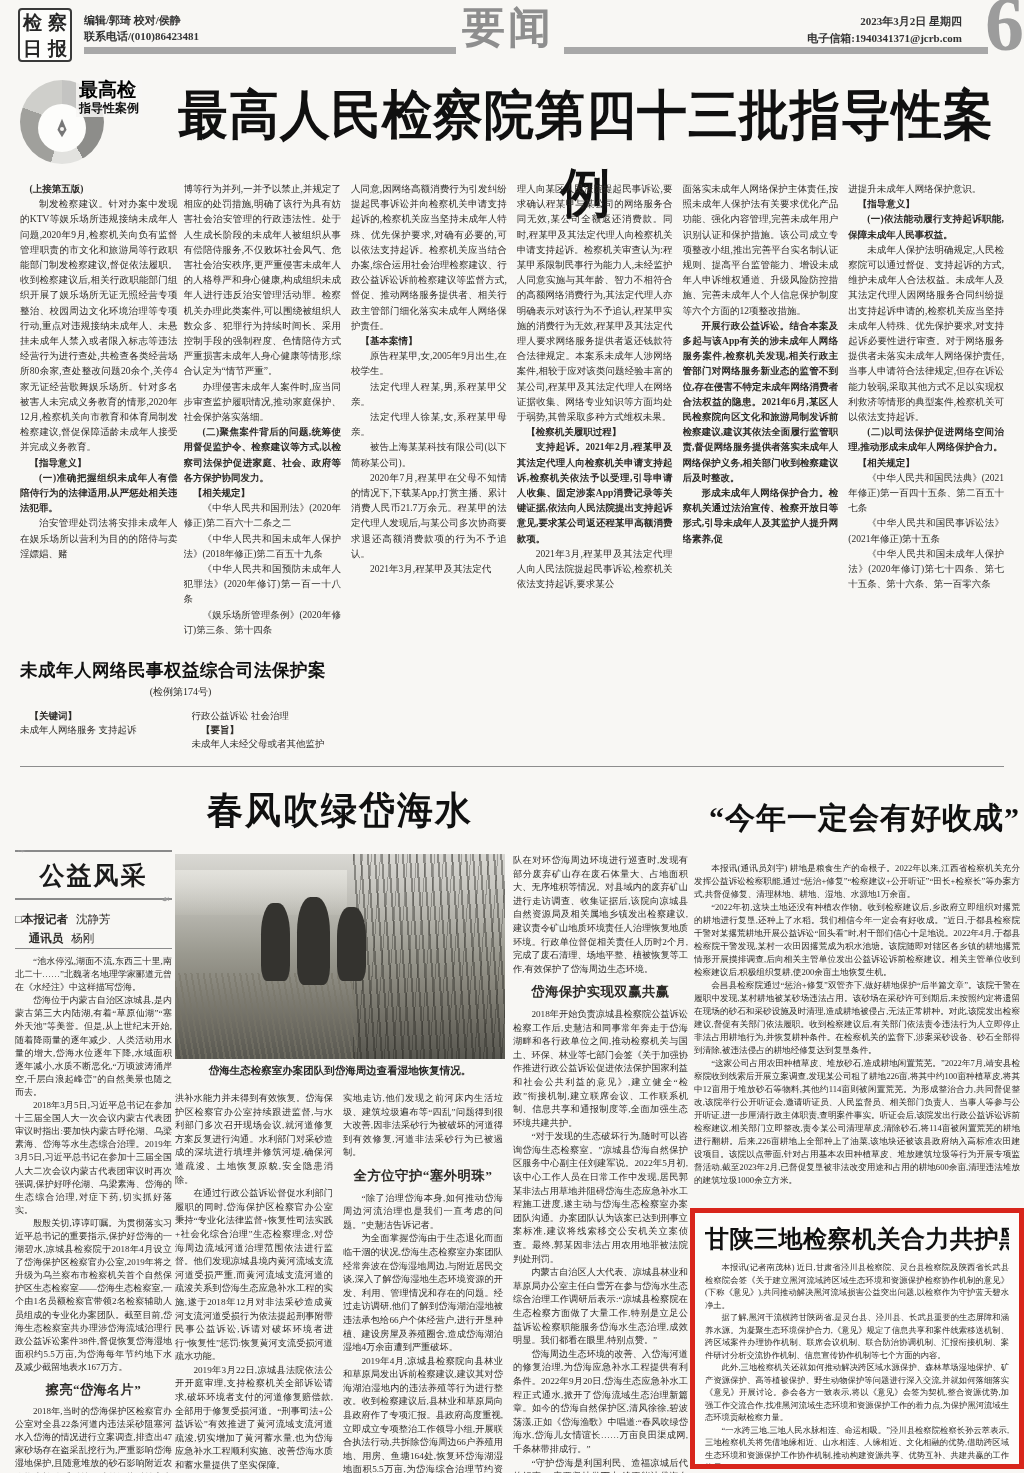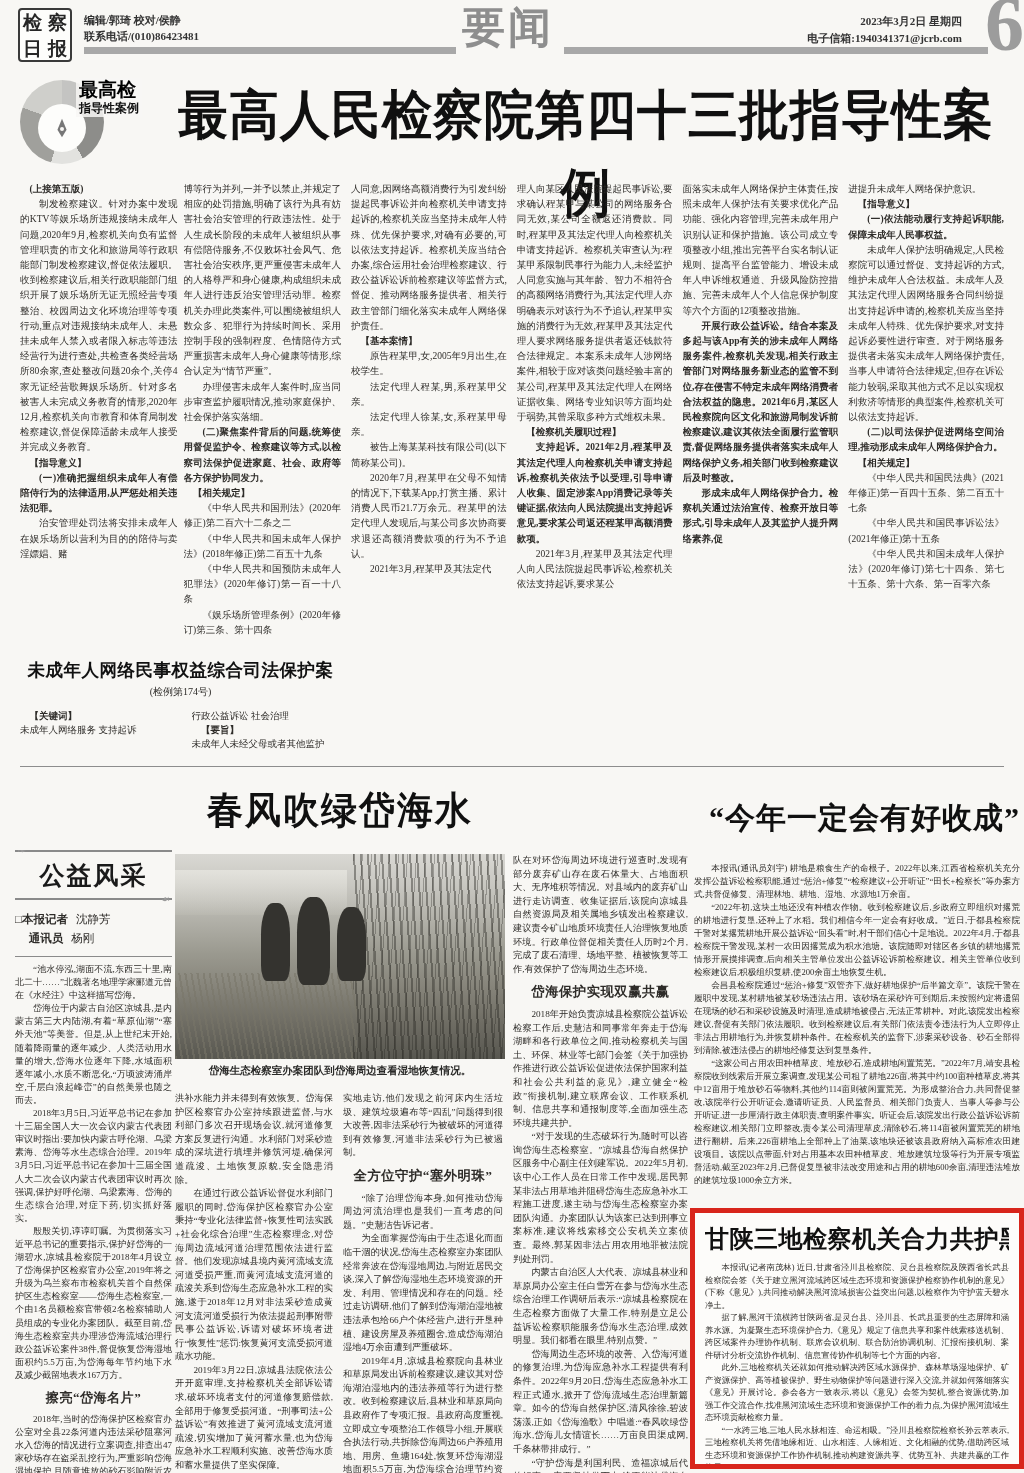--- a/index.html
+++ b/index.html
@@ -34,21 +34,21 @@
   .lead-headline{left:162px;top:80px;width:848px;text-align:center;font-size:50px;font-weight:900;
      letter-spacing:1px;line-height:74px;color:#101010;transform:scaleY(1.06);}
 
   .lead-cols{left:20px;top:182px;width:984px;height:580px;display:flex;gap:10px;}
   .col{flex:1;overflow:hidden;font-size:9.5px;line-height:15.2px;text-align:justify;}
   .wrap2{width:321px;flex:none;display:flex;flex-direction:column;}
   .two-cols{display:flex;gap:6px;height:468px;}
   .two-cols .col{height:468px;}
 
   .subcase{margin-top:8px;height:100px;overflow:hidden;}
-  .subcase-headline{text-align:center;font-size:17.5px;font-weight:900;letter-spacing:.5px;color:#111;}
+  .subcase-headline{text-align:left;font-size:17.5px;font-weight:900;letter-spacing:.5px;color:#111;}
   .case-no{text-align:center;font-size:10px;margin-top:3px;font-weight:normal;}
   .subcase-cols{display:flex;gap:22px;margin-top:10px;}
   .subcase-cols>div{flex:1;font-size:9.5px;line-height:14px;overflow:hidden;}
 
   .hr-main{left:20px;top:766px;width:984px;height:1px;background:#8d8d8d;}
 
   
   .tx{margin:0;}
   .tx-p{text-indent:2em;}
   .tx-c{text-indent:0;}
@@ -57,21 +57,21 @@
   .tx-l{text-indent:2em;}
   .tx-h{text-align:center;font-weight:bold;font-size:1.45em;margin:9px 0;text-indent:0;letter-spacing:.5px;}
 
   
   .gongyi{left:15px;top:850px;width:157px;height:623px;overflow:hidden;}
   .gongyi-title{border-top:2px solid #8a8a8a;border-bottom:2px solid #8a8a8a;padding:7px 0 6px;
      text-align:center;font-size:25px;font-weight:900;letter-spacing:2px;color:#1a1a1a;position:relative;}
   .gongyi-title:before,.gongyi-title:after{content:"❧";position:absolute;font-size:11px;color:#9a9a9a;font-weight:normal;}
   .gongyi-title:before{left:2px;top:-8px;}
   .gongyi-title:after{right:2px;bottom:-8px;transform:scaleX(-1);}
-  .byline{margin:10px 0 6px;border-bottom:1px solid #8a8a8a;padding-bottom:8px;font-size:11.5px;line-height:19px;}
+  .byline{margin:10px 0 6px;border-bottom:1px solid #8a8a8a;font-size:11.5px;line-height:19px;}
   .byline b{font-weight:bold;}
   .byline .nm{font-weight:normal;margin-left:8px;}
   .gongyi-body{font-size:9px;line-height:13.1px;text-align:justify;}
 
   
   .daihai-headline{left:175px;top:786px;width:330px;text-align:center;font-size:36px;font-weight:900;
      letter-spacing:2px;color:#101010;transform:scaleY(1.05);}
   .photo{left:175px;top:854px;width:330px;height:205px;overflow:hidden;
      background:linear-gradient(180deg,#d9d8d3 0%,#c7c6c0 16%,#b2b1a9 32%,#9b9a90 48%,#87857b 64%,#6f6d64 82%,#585750 100%);}
   .photo .reeds{position:absolute;right:0;top:0;width:46%;height:100%;

